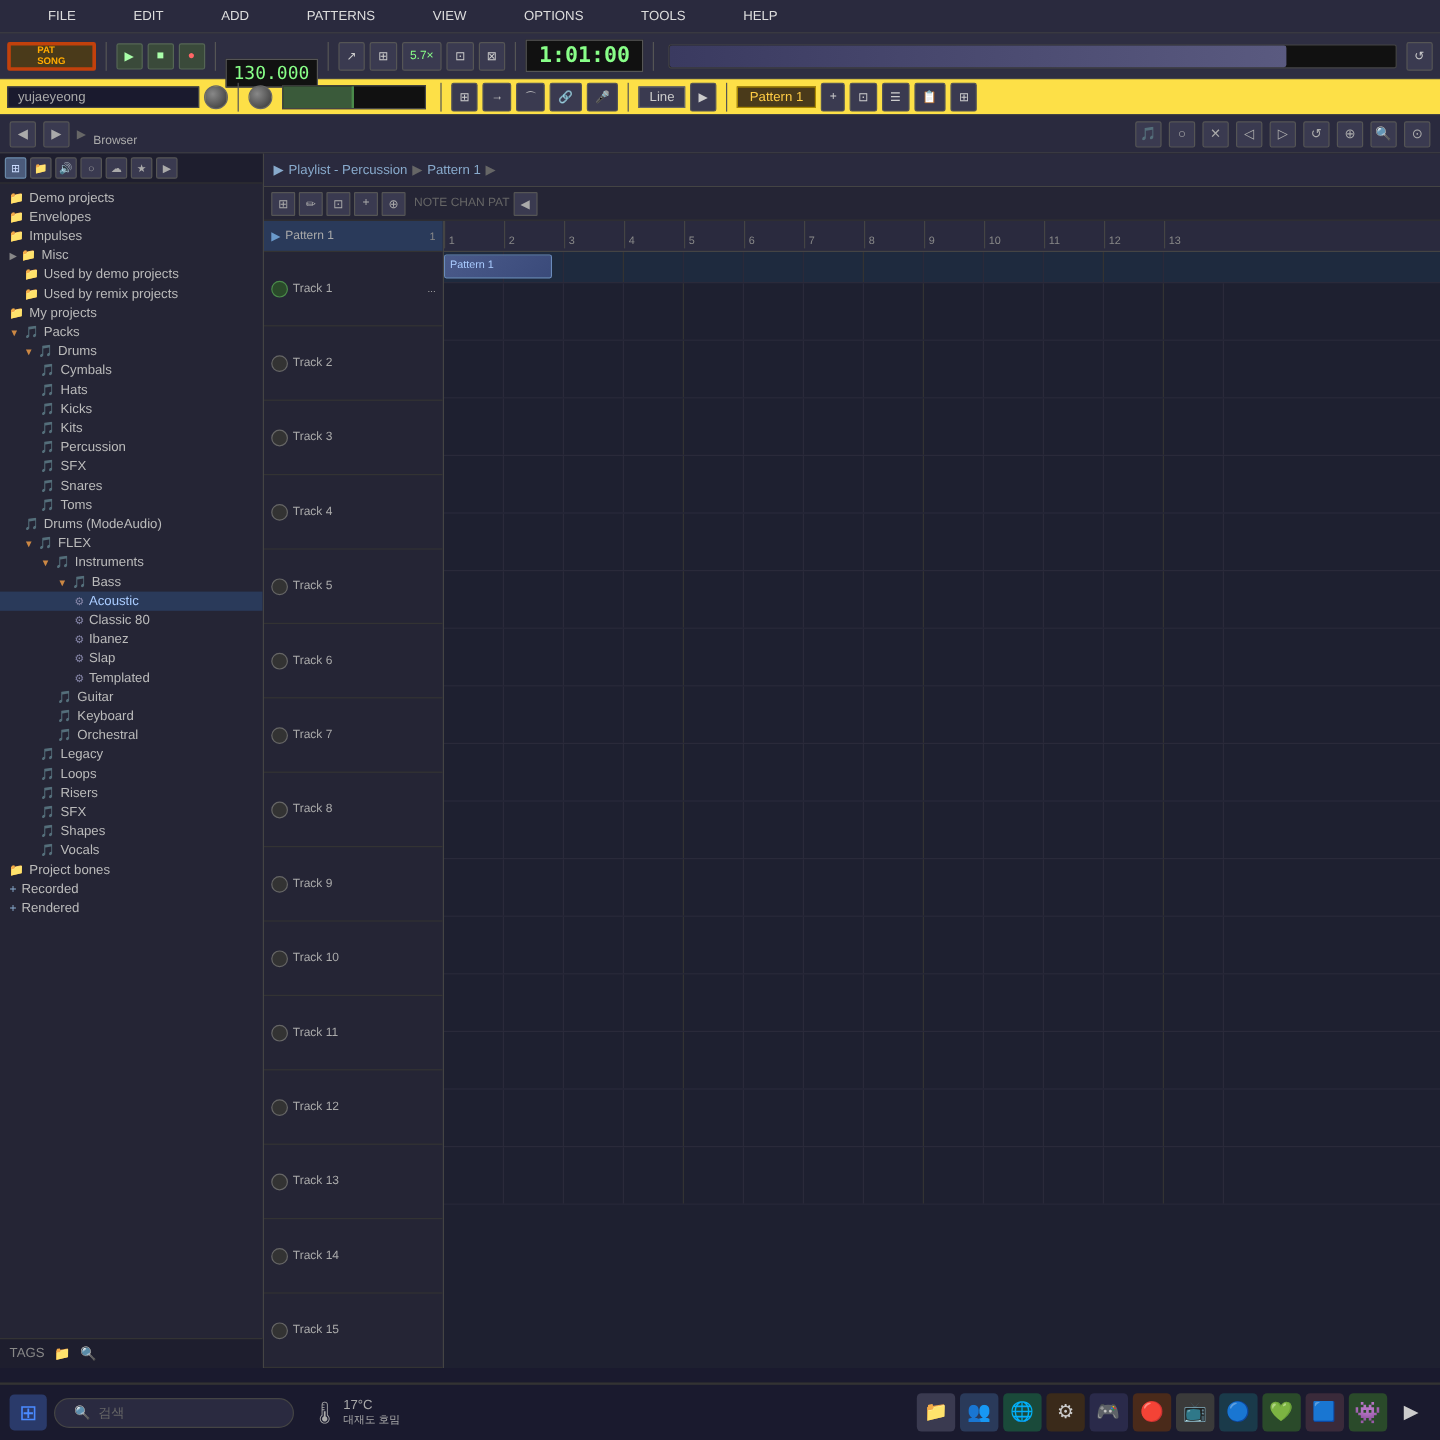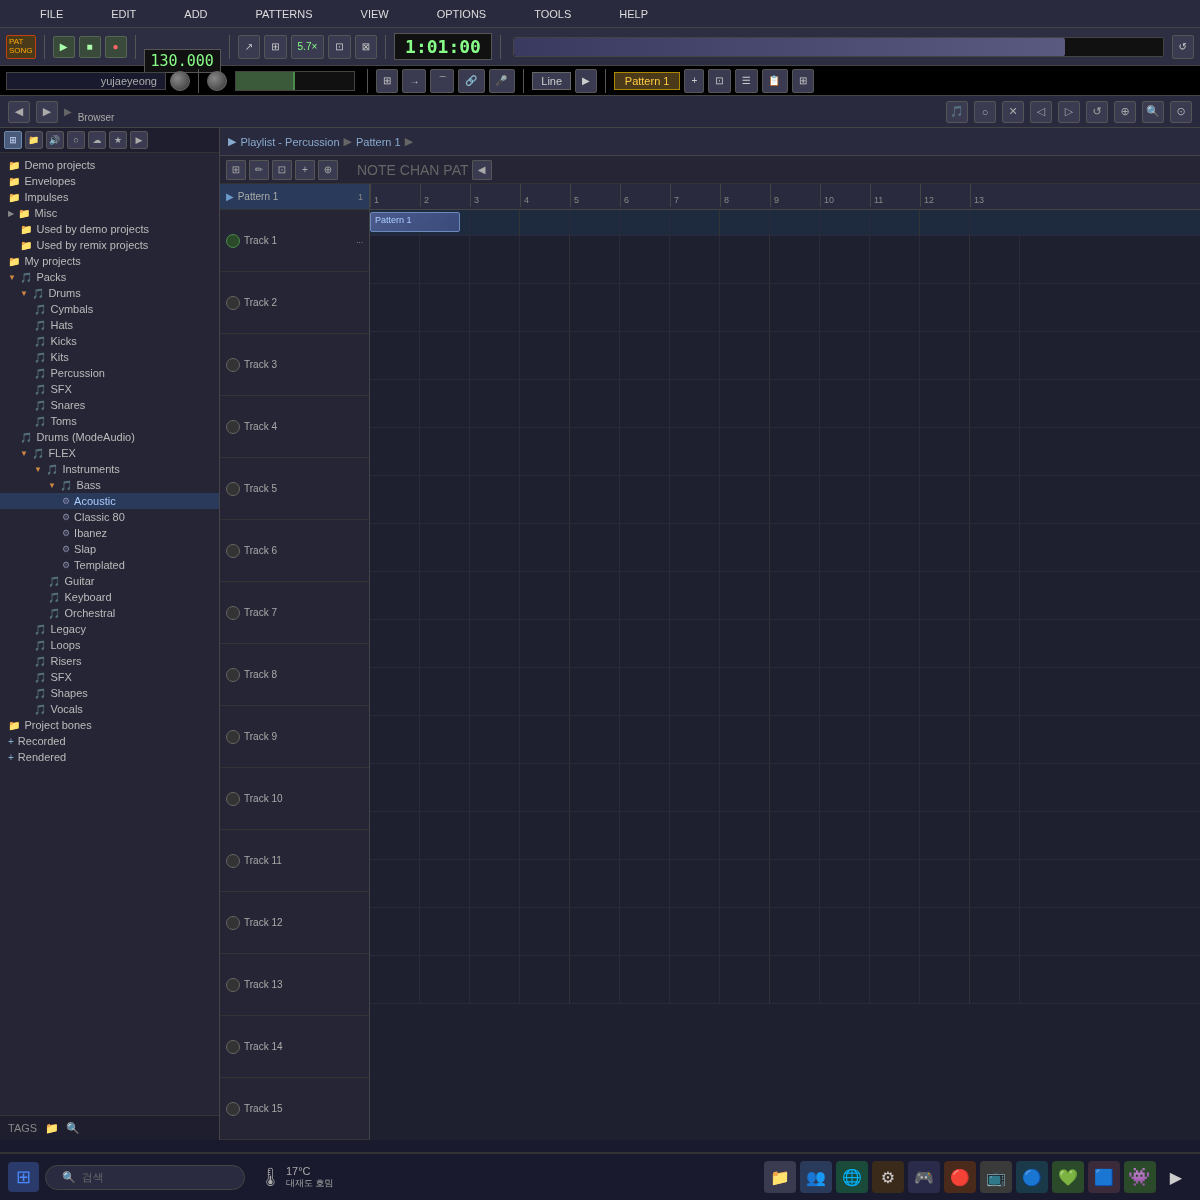--- a/index.html
+++ b/index.html
@@ -49,25 +49,25 @@
       border-radius: 2px;
       font-size: 10px;
       cursor: pointer;
       height: 24px;
       display: flex;
       align-items: center;
       gap: 2px;
     }
     .pat-song-btn {
       background: #4a3a1a;
-      border: 1px solid #c2410c;
+      border: 3px solid #c2410c;
       color: #ffaa00;
       font-size: 9px;
-      font-weight: normal;
-      padding: 2px 2px;
+      font-weight: bold;
+      padding: 2px 22px;
       border-radius: 2px;
     }
     .transport-btn {
       background: #3a4a3a;
       border: 1px solid #556655;
       color: #aaffaa;
       width: 22px;
       height: 22px;
       border-radius: 2px;
       display: flex;
@@ -97,28 +97,27 @@
     }
     .toolbar-separator {
       width: 1px;
       height: 24px;
       background: #555;
       margin: 0 4px;
     }
 
     
     .toolbar2 {
-      background: #000000;
+      background: #fde047;
       height: 30px;
       display: flex;
       align-items: center;
       padding: 0 6px;
       gap: 4px;
       border-bottom: 1px solid #444;
-      text-align: right;
     }
     .username-area {
       background: #1a1a2e;
       border: 1px solid #444;
       color: #aaa;
       padding: 2px 8px;
       font-size: 11px;
       width: 160px;
     }
     .knob {
@@ -763,21 +762,21 @@
       <span class="sep">▶</span>
       <span class="breadcrumb-item">Pattern 1</span>
       <span class="sep">▶</span>
     </div>
     <div class="playlist-toolbar">
       <div class="pl-btn">⊞</div>
       <div class="pl-btn">✏</div>
       <div class="pl-btn">⊡</div>
       <div class="pl-btn">+</div>
       <div class="pl-btn">⊕</div>
-      <div style="color:#666; margin-left:16px; font-size:14px;">NOTE CHAN PAT</div>
+      <div style="color:#666; margin-left:4px; font-size:10px;">NOTE CHAN PAT</div>
       <div class="pl-btn">◀</div>
     </div>
 
     <div class="tracks-container">
 
       <div class="track-headers">
 
         <div class="track-header-row" style="height:26px; background:#2a3a5a;">
           <span style="color:#6a9acc; font-size:10px;">▶</span>
           <span class="track-name">Pattern 1</span>

